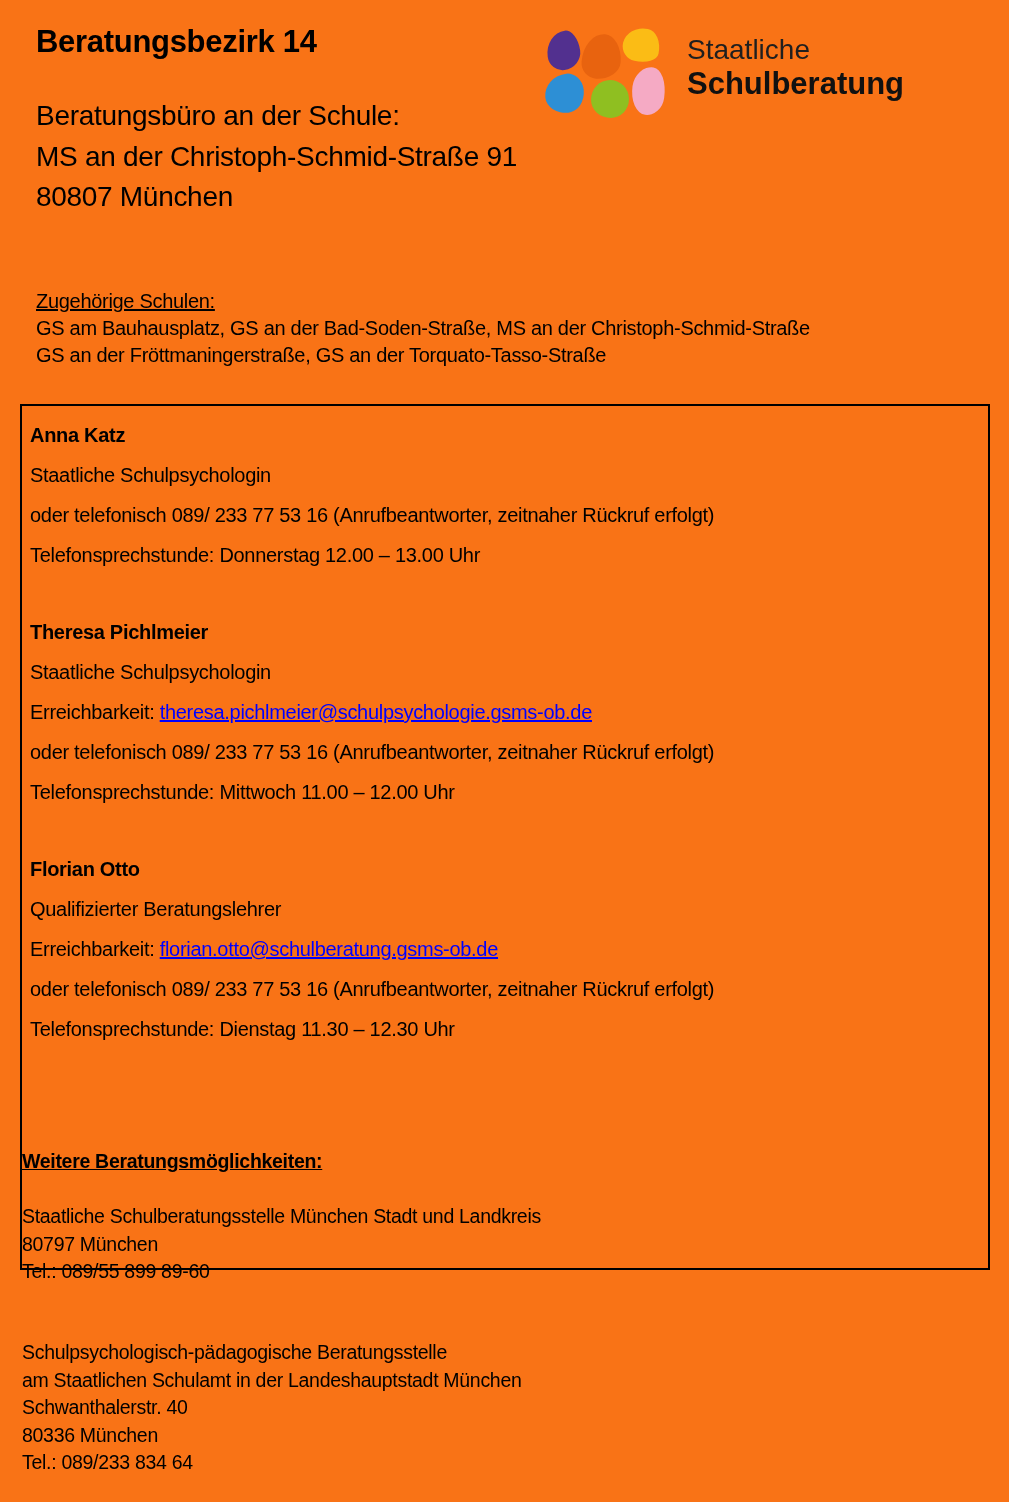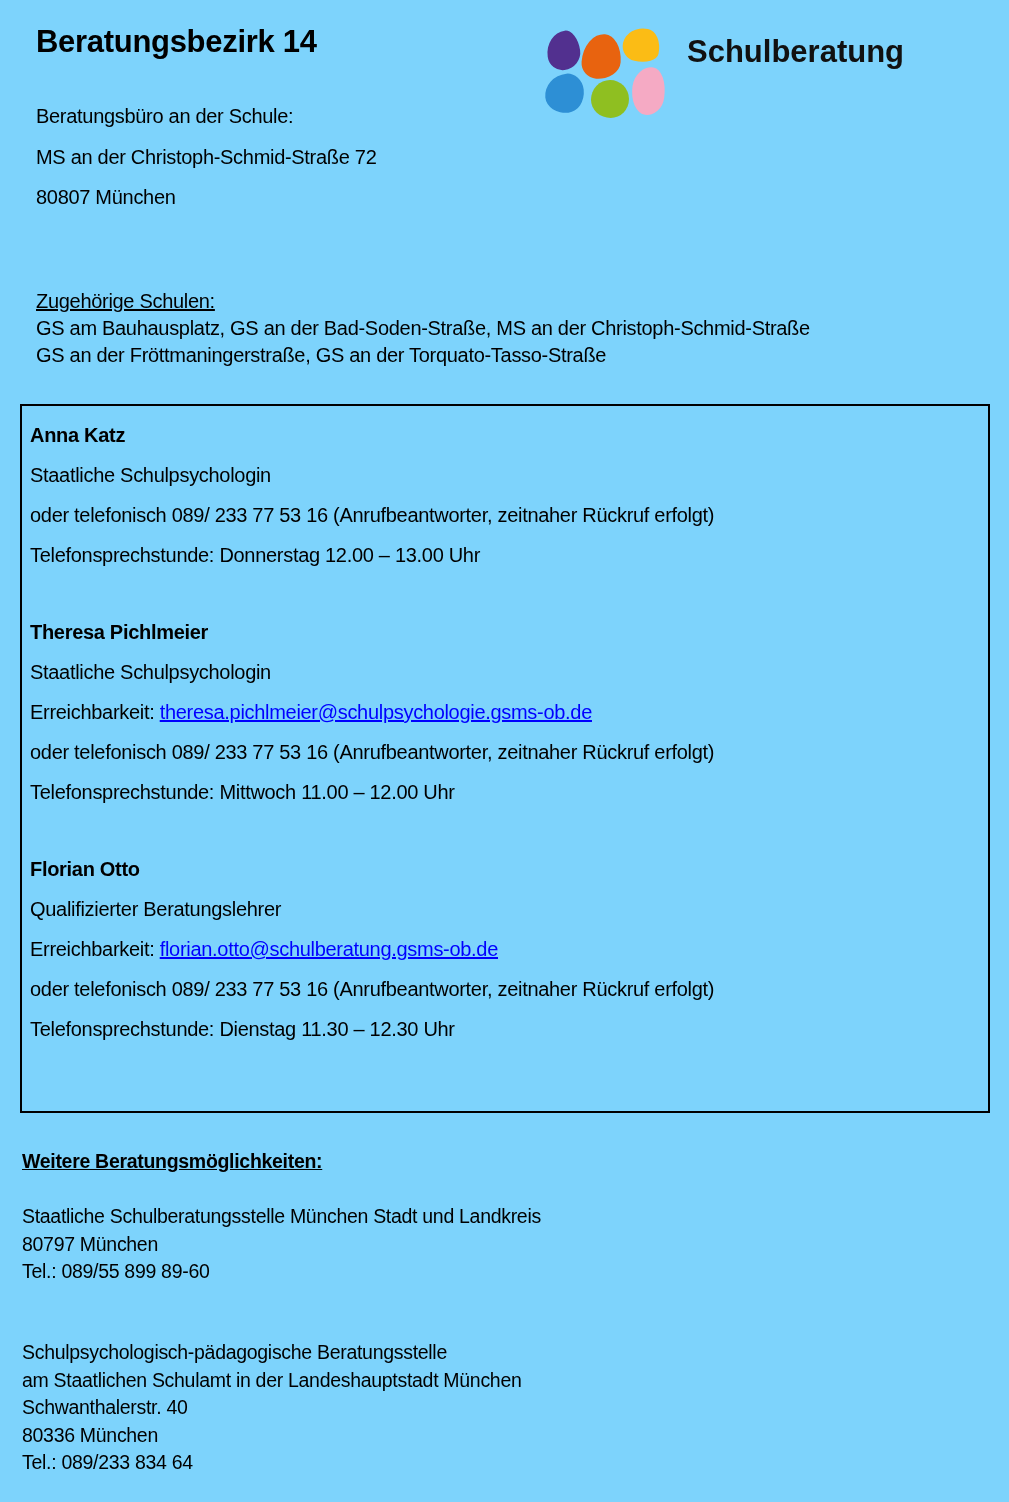--- a/index.html
+++ b/index.html
@@ -1,17 +1,17 @@
 <!DOCTYPE html>
 <html><head>
 <meta charset="utf-8">
 <style>
   * { margin:0; padding:0; box-sizing:border-box; }
   body { background:#ffffff; font-family:"Liberation Sans", sans-serif; color:#000; }
-  .page { position:relative; width:1009px; height:1502px; background:#7dd3fc; overflow:hidden;
+  .page { position:relative; width:1009px; height:1502px; background:#f97316; overflow:hidden;
           letter-spacing:-0.3px; }
 
   .doc-title { position:absolute; top:24px; left:36px; font-size:31px; font-weight:bold; }
 
   
   .logo { position:absolute; top:28px; left:545px; width:430px; height:95px; }
   .blob-wrap { position:absolute; left:0; top:0; width:120px; height:92px; }
   .blob { position:absolute; display:block; }
   .blob.purple { left:2px;  top:3px;  width:33px; height:39px; background:#52308f;
                  border-radius:62% 38% 55% 45% / 60% 55% 45% 40%; transform:rotate(-8deg); }
@@ -23,28 +23,28 @@
                  border-radius:60% 40% 45% 55% / 55% 45% 55% 45%; transform:rotate(-6deg); }
   .blob.green  { left:46px; top:52px; width:38px; height:38px; background:#8fbf21;
                  border-radius:50% 50% 48% 52% / 52% 50% 50% 48%; }
   .blob.pink   { left:87px; top:39px; width:33px; height:48px; background:#f5aac4;
                  border-radius:55% 45% 50% 50% / 45% 60% 40% 55%; transform:rotate(8deg); }
   .logo-text { position:absolute; left:142px; top:6px; letter-spacing:0; color:#1f1f1f; }
   .logo-line1 { font-size:28px; font-weight:400; line-height:32px; }
   .logo-line2 { font-size:31px; font-weight:bold; line-height:36px; color:#111;text-align:right; }
 
   
-  .office { position:absolute; top:96px; left:36px; font-size:20px; line-height:40.5px; }
+  .office { position:absolute; top:96px; left:36px; font-size:28px; line-height:40.5px; }
 
   
   .schools { position:absolute; top:288px; left:36px; font-size:20px; line-height:27px; }
   .schools .heading { text-decoration:underline; }
 
   
-  .contact-box { position:absolute; top:404px; left:20px; width:970px; height:709px;
+  .contact-box { position:absolute; top:404px; left:20px; width:970px; height:866px;
                  border:2px solid #000; padding:9px 10px 0 8px; }
   .person { margin-bottom:37px; }
   .line { font-size:20px; line-height:40px; white-space:nowrap; }
   .line.name { font-weight:bold; }
   a.email { color:#0000ff; text-decoration:underline; }
 
   
   .more-heading { position:absolute; top:1150px; left:22px; font-size:19.5px; font-weight:bold;
                   text-decoration:underline; }
   .more-block-1 { position:absolute; top:1203px; left:22px; font-size:19.5px; line-height:27.5px; }
@@ -60,27 +60,28 @@
   <div class="logo">
     <div class="blob-wrap">
       <span class="blob purple"></span>
       <span class="blob orange"></span>
       <span class="blob yellow"></span>
       <span class="blob blue"></span>
       <span class="blob green"></span>
       <span class="blob pink"></span>
     </div>
     <div class="logo-text">
+      <div class="logo-line1">Staatliche</div>
       <div class="logo-line2">Schulberatung</div>
     </div>
   </div>
 
   <div class="office">
     <div>Beratungsbüro an der Schule:</div>
-    <div>MS an der Christoph-Schmid-Straße 72</div>
+    <div>MS an der Christoph-Schmid-Straße 91</div>
     <div>80807 München</div>
   </div>
 
   <div class="schools">
     <div class="heading">Zugehörige Schulen:</div>
     <div>GS am Bauhausplatz, GS an der Bad-Soden-Straße, MS an der Christoph-Schmid-Straße</div>
     <div>GS an der Fröttmaningerstraße, GS an der Torquato-Tasso-Straße</div>
   </div>
 
   <div class="contact-box">

